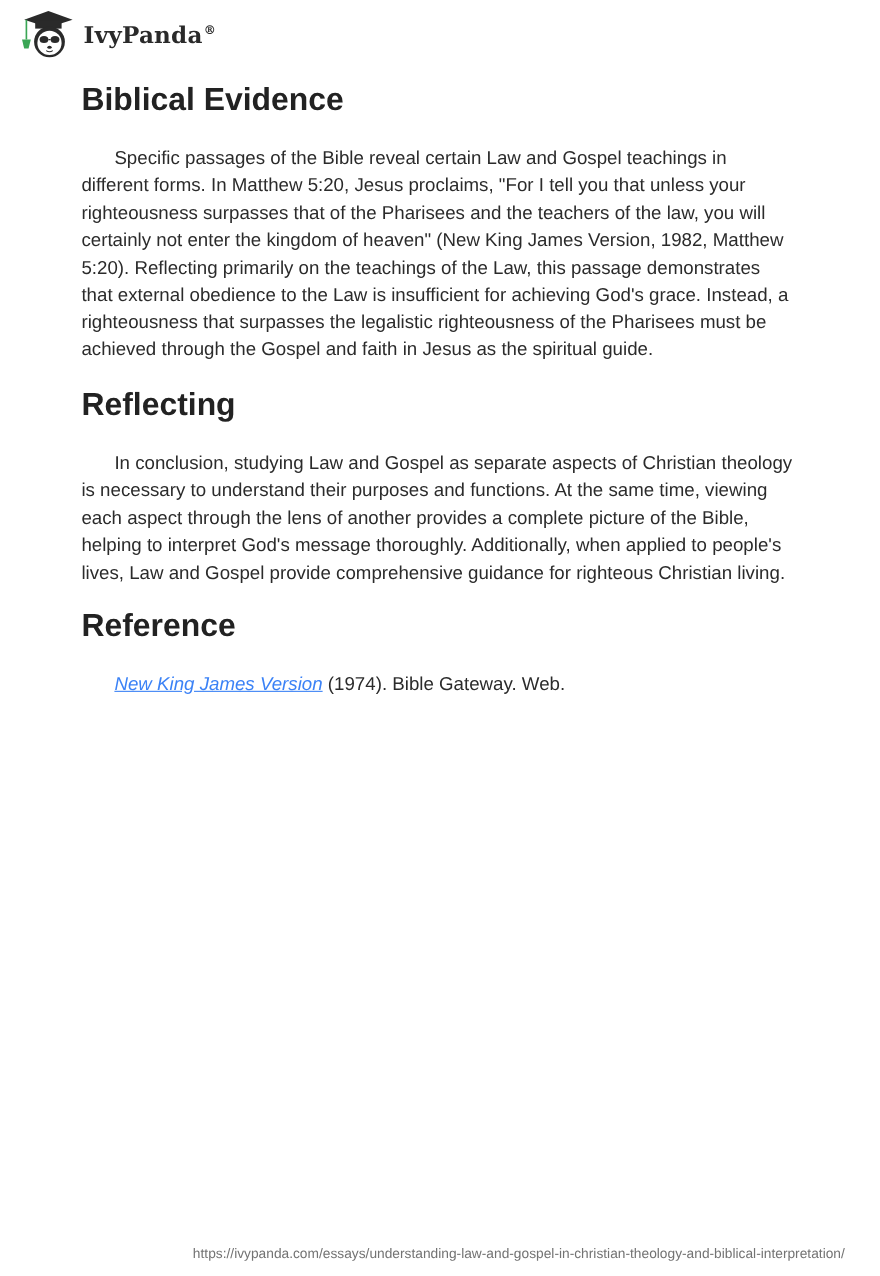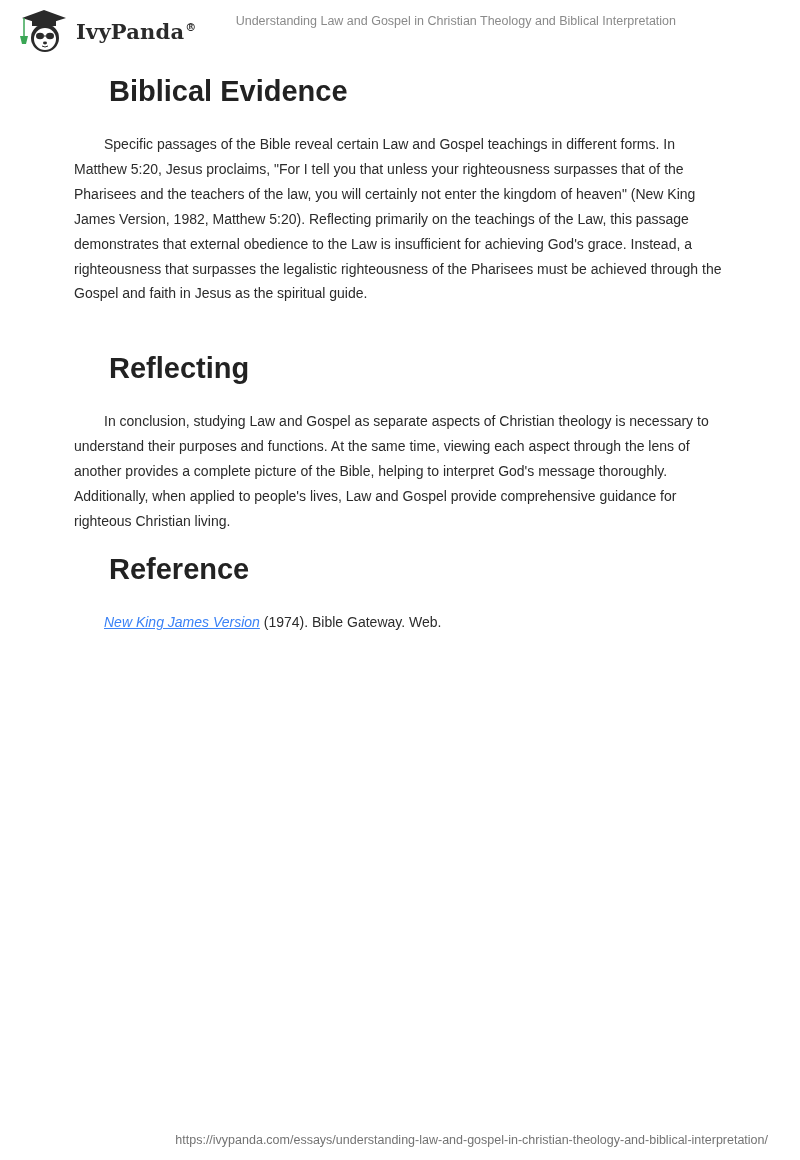--- a/index.html
+++ b/index.html
@@ -7,22 +7,22 @@
     body { position: relative; font-family: "Liberation Sans", sans-serif; color: #222222; overflow: hidden; }
 
     .header { position: absolute; top: 0; left: 0; width: 708px; height: 60px; }
     .logo { position: absolute; left: 18px; top: 8px; display: flex; align-items: center; }
     .logo svg { display: block; }
     .logo-text { font-family: "DejaVu Serif", serif; font-weight: bold; font-size: 21px; color: #2a2a2a; margin-left: 8px; letter-spacing: 0.2px; }
     .logo-text sup { font-size: 11px; vertical-align: super; margin-left: 1px; }
     .header-title { position: absolute; right: 32px; top: 14px; font-size: 12.5px; color: #8a8a8a; }
 
     .content { position: absolute; left: 74px; top: 70px; width: 650px; }
-    h2 { font-size: 29px; font-weight: bold; color: #222; line-height: 1.2; margin-left: 35px; }
-    p.body { font-size: 14px; line-height: 24.9px; color: #2b2b2b; text-indent: 30px; }
+    h2 { font-size: 29px; font-weight: bold; color: #222; line-height: 1.2; }
+    p.body { font-size: 17px; line-height: 24.9px; color: #2b2b2b; text-indent: 30px; }
 
     #h-biblical { position: absolute; top: 4px; }
     #p-biblical { position: absolute; top: 62px; width: 650px; }
     #h-conclusion { position: absolute; top: 281px; }
     #p-conclusion { position: absolute; top: 339px; width: 650px; }
     #h-reference { position: absolute; top: 482px; }
     #p-reference { position: absolute; top: 540px; width: 650px; text-indent: 30px; }
 
     .ref-link { color: #3b82f6; font-style: italic; text-decoration: underline; }
 
@@ -46,21 +46,20 @@
 
       <ellipse cx="22" cy="28" rx="4" ry="3.2" fill="#2a2a2a"></ellipse>
       <ellipse cx="32" cy="28" rx="4" ry="3.2" fill="#2a2a2a"></ellipse>
       <line x1="26" y1="28" x2="28" y2="28" stroke="#2a2a2a" stroke-width="1.2"></line>
 
       <ellipse cx="27" cy="35" rx="2" ry="1.4" fill="#2a2a2a"></ellipse>
       <path d="M24,38 Q27,40 30,38" stroke="#2a2a2a" stroke-width="1" fill="none"></path>
     </svg>
     <span class="logo-text"><span>IvyPanda</span><sup>®</sup></span>
   </div>
-  <div class="header-title">Understanding Law and Gospel in Christian Theology and Biblical Interpretation</div>
 </div>
 
 <div class="content">
   <h2 id="h-biblical">Biblical Evidence</h2>
   <p id="p-biblical" class="body">Specific passages of the Bible reveal certain Law and Gospel teachings in different forms. In Matthew 5:20, Jesus proclaims, "For I tell you that unless your righteousness surpasses that of the Pharisees and the teachers of the law, you will certainly not enter the kingdom of heaven" (New King James Version, 1982, Matthew 5:20). Reflecting primarily on the teachings of the Law, this passage demonstrates that external obedience to the Law is insufficient for achieving God's grace. Instead, a righteousness that surpasses the legalistic righteousness of the Pharisees must be achieved through the Gospel and faith in Jesus as the spiritual guide.</p>
 
   <h2 id="h-conclusion">Reflecting</h2>
   <p id="p-conclusion" class="body">In conclusion, studying Law and Gospel as separate aspects of Christian theology is necessary to understand their purposes and functions. At the same time, viewing each aspect through the lens of another provides a complete picture of the Bible, helping to interpret God's message thoroughly. Additionally, when applied to people's lives, Law and Gospel provide comprehensive guidance for righteous Christian living.</p>
 
   <h2 id="h-reference">Reference</h2>

